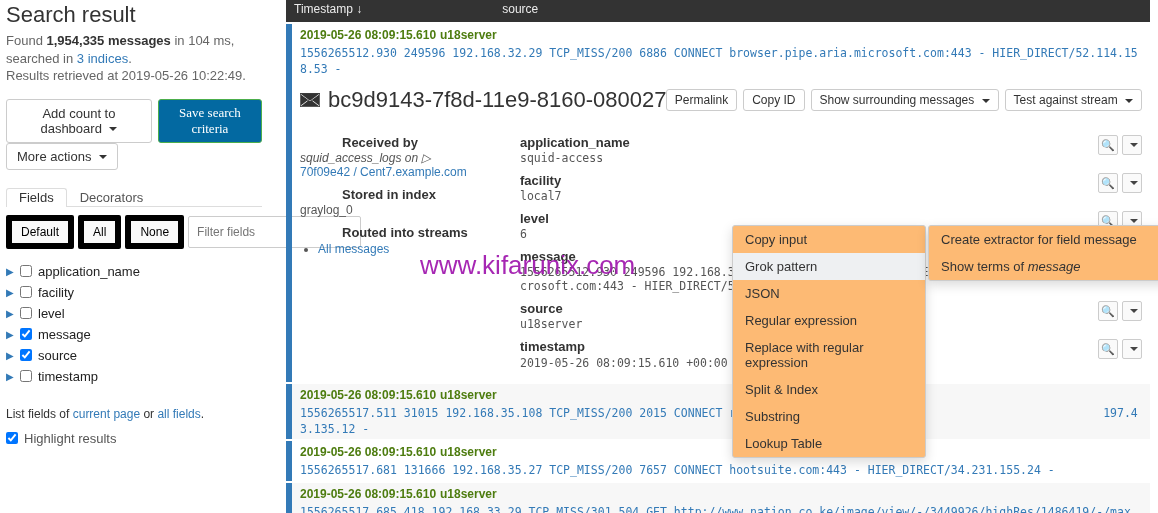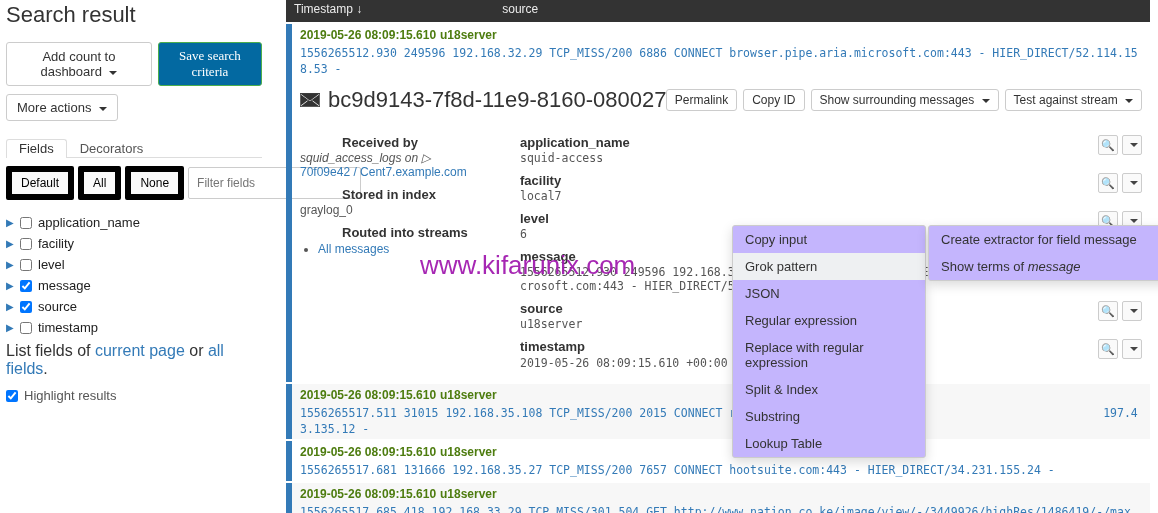--- a/index.html
+++ b/index.html
@@ -7,32 +7,32 @@
   a { color: #337ab7; text-decoration: none; }
   .sidebar { float: left; width: 262px; padding: 0 0 0 6px; }
   .sidebar h2 { font-size: 22px; font-weight: 400; color: #333; margin-top: 2px; }
   .sub { font-size: 13px; color: #666; margin-top: 4px; line-height: 1.35; }
   .sub b { color: #333; }
   .btn { display: inline-block; border: 1px solid #ccc; background: #fff; color: #333; padding: 5px 10px; font-size: 13px; border-radius: 3px; cursor: pointer; }
   .btn-green { background: #0369a1; border-color: #4cae4c; color: #fff; font-family: Liberation Serif, serif; }
   .btn-sm { padding: 3px 8px; font-size: 12px; }
   .caret { display: inline-block; width: 0; height: 0; margin-left: 4px; vertical-align: middle; border-top: 4px solid; border-right: 4px solid transparent; border-left: 4px solid transparent; }
   .btnrow { margin-top: 14px; display: flex; gap: 6px; }
-  .btnrow2 { margin-top: 8px; }
+  .btnrow2 { }
   .tabs { margin-top: 18px; border-bottom: 1px solid #ddd; display: flex; }
   .tab { padding: 1px 12px; border: 1px solid transparent; border-bottom: none; cursor: pointer; font-size: 13px; color: #555; }
   .tab.active { border-color: #ddd; border-radius: 3px 3px 0 0; background: #fff; margin-bottom: -1px; color: #333; }
   .filterrow { margin-top: 8px; display: flex; gap: 4px; align-items: center; }
   .btn-xxs { border: 6px solid #000000; background: #fafafa; padding: 4px 9px; font-size: 12px; border-radius: 2px; cursor: pointer; }
   .filterinp { flex: 1; border: 1px solid #ccc; padding: 8px 8px; font-size: 12px; border-radius: 2px; }
   .fieldlist { margin-top: 12px; }
   .fieldlist li { list-style: none; display: flex; align-items: center; gap: 6px; padding: 3px 0; font-size: 13px; color: #222; }
   .triangle { color: #337ab7; font-size: 10px; display: inline-block; width: 8px; }
   .cb { width: 12px; height: 12px; }
-  .listfields { margin-top: 4px; font-size: 16px; color: #333; }
+  .listfields { margin-top: 20px; font-size: 12px; color: #333; }
   .highlight { margin-top: 10px; font-size: 13px; display: flex; align-items: center; gap: 6px; }
   .main { margin-left: 286px; padding-right: 8px; }
   .tablehead { background: #333; color: #fff; font-size: 12px; padding: 2px 8px 6px; display: flex; gap: 140px; }
   .tablehead span { opacity: .9; }
   .msgrow { border-left: 6px solid #337ab7; padding: 4px 8px 2px; margin-top: 2px; }
   .msgrow.odd { background: #f7f7f7; }
   .msgrow .hdr { display: flex; gap: 0; font-size: 12px; font-weight: bold; color: #4d7c0f; }
   .msgrow .hdr .ts { width: 140px; }
   .msgrow .full { font-family: Menlo, Consolas, monospace; font-size: 11.5px; color: #337ab7; margin-top: 4px; white-space: pre-wrap; word-break: break-all; line-height: 1.35; }
   .detail { border-left: 6px solid #337ab7; padding: 8px 8px 12px; position: relative; }
@@ -44,32 +44,36 @@
   .detR { flex: 1; }
   .dl dt { font-weight: bold; color: #333; font-size: 13px; margin-top: 8px; padding-left: 42px; }
   .dl dd { color: #555; font-size: 12px; margin-top: 1px; }
   .dl ul { margin: 2px 0 0 18px; }
   .fieldval { position: relative; margin-top: 8px; padding-right: 48px; }
   .fieldval .lbl { font-weight: bold; color: #333; font-size: 13px; }
   .fieldval .val { font-family: Menlo, Consolas, monospace; font-size: 11.5px; color: #555; margin-top: 1px; word-break: break-all; }
   .fvactions { position: absolute; right: 0; top: 0; display: flex; gap: 4px; }
   .iconbtn { width: 20px; height: 20px; border: 1px solid #ccc; background: #fafafa; border-radius: 2px; display: inline-flex; align-items: center; justify-content: center; cursor: pointer; font-size: 11px; color: #444; }
   .iconbtn.open { background: #e6e6e6; }
-  .dropdown { position: absolute; background: #c4b5fd; border: 1px solid #ccc; box-shadow: 0 4px 12px rgba(0,0,0,.15); border-radius: 3px; z-index: 50; }
+  .dropdown { position: absolute; background: #fdba74; border: 1px solid #ccc; box-shadow: 0 4px 12px rgba(0,0,0,.15); border-radius: 3px; z-index: 50; }
   .dropdown.left  { left: 732px; top: 225px; width: 194px; }
   .dropdown.right { left: 928px; top: 225px; width: 248px; }
   .dropdown div { padding: 6px 12px; font-size: 13px; color: #333; cursor: pointer; }
   .dropdown div.hover { background: #eef0f2; }
   .watermark { position: absolute; left: 420px; top: 250px; color: #a21caf; font-size: 26px; font-family: Liberation Sans, sans-serif; opacity: .95; pointer-events: none; }
 </style>
 </head>
 <body>
 
 <div class="sidebar">
   <h2>Search result</h2>
+  <div class="sub">
+    <span>Found </span><b>1,954,335 messages</b><span> in 104 ms, searched in </span><a href="#">3 indices</a><span>.</span>
+    <br><span>Results retrieved at 2019-05-26 10:22:49.</span>
+  </div>
   <div class="btnrow">
     <button class="btn"><span>Add count to dashboard </span><span class="caret"></span></button>
     <button class="btn btn-green">Save search criteria</button>
   </div>
   <div class="btnrow2">
     <button class="btn"><span>More actions </span><span class="caret"></span></button>
   </div>
   <div class="tabs">
     <div class="tab active">Fields</div>
     <div class="tab">Decorators</div>

